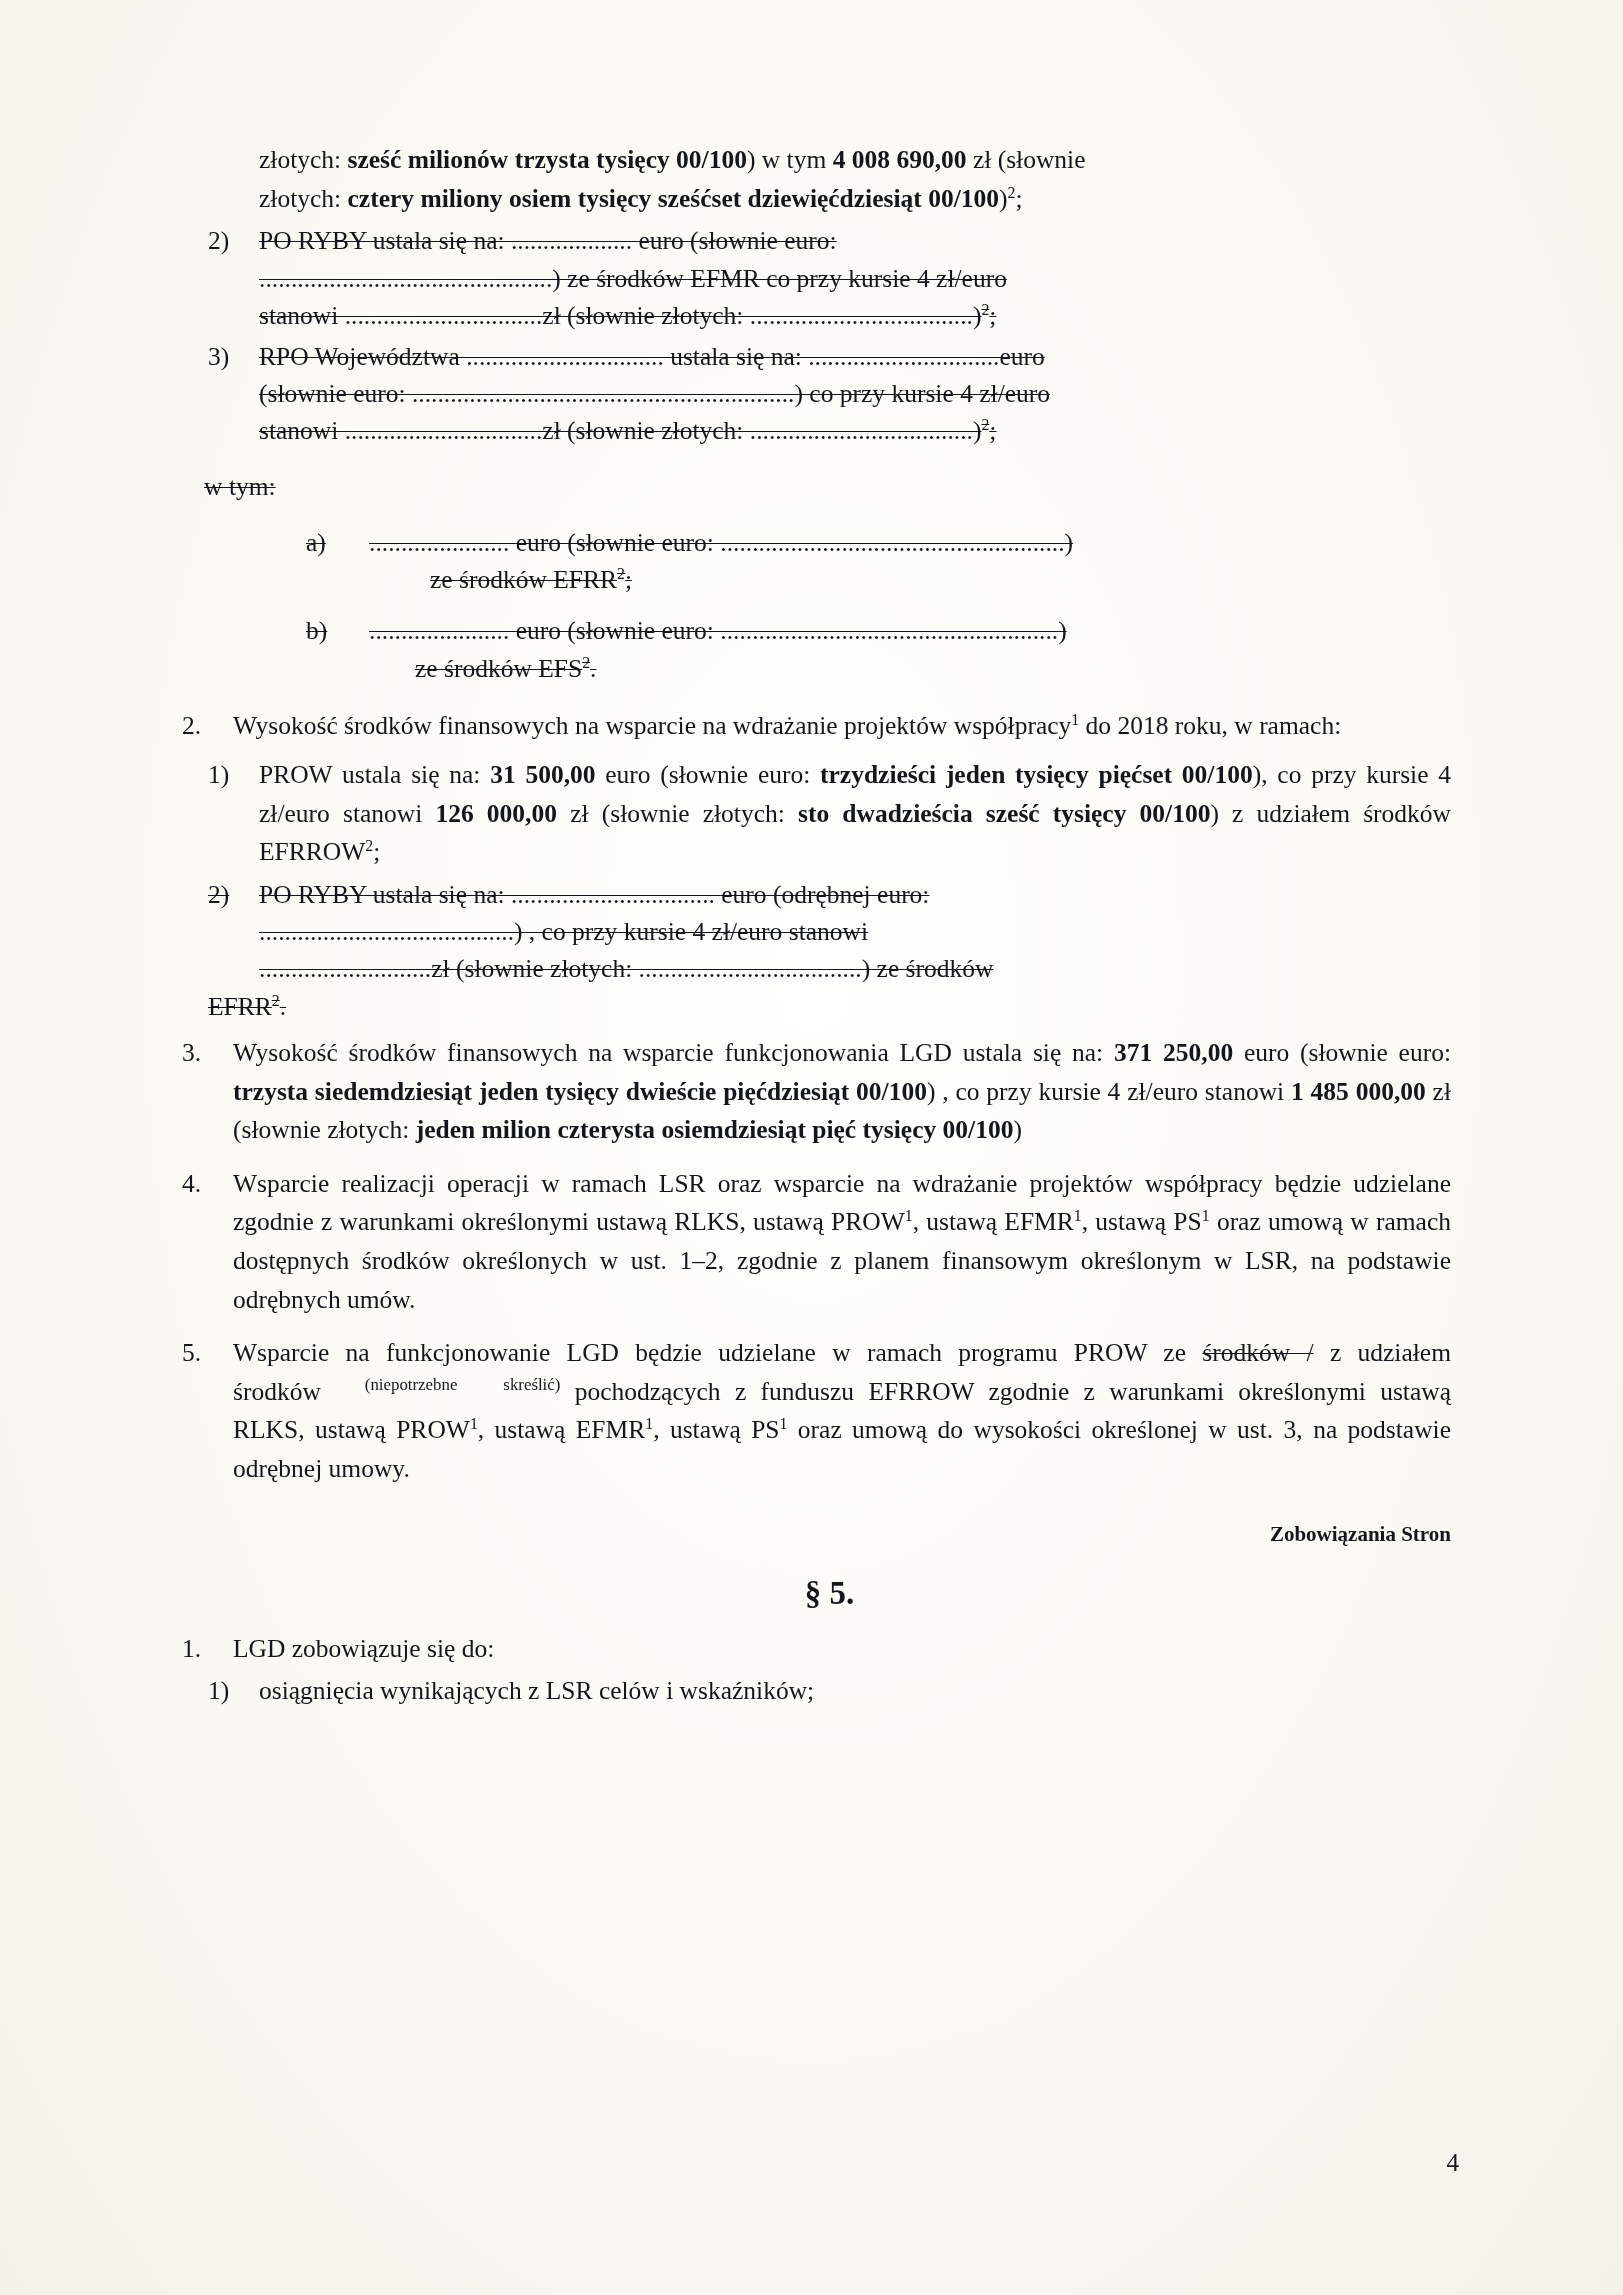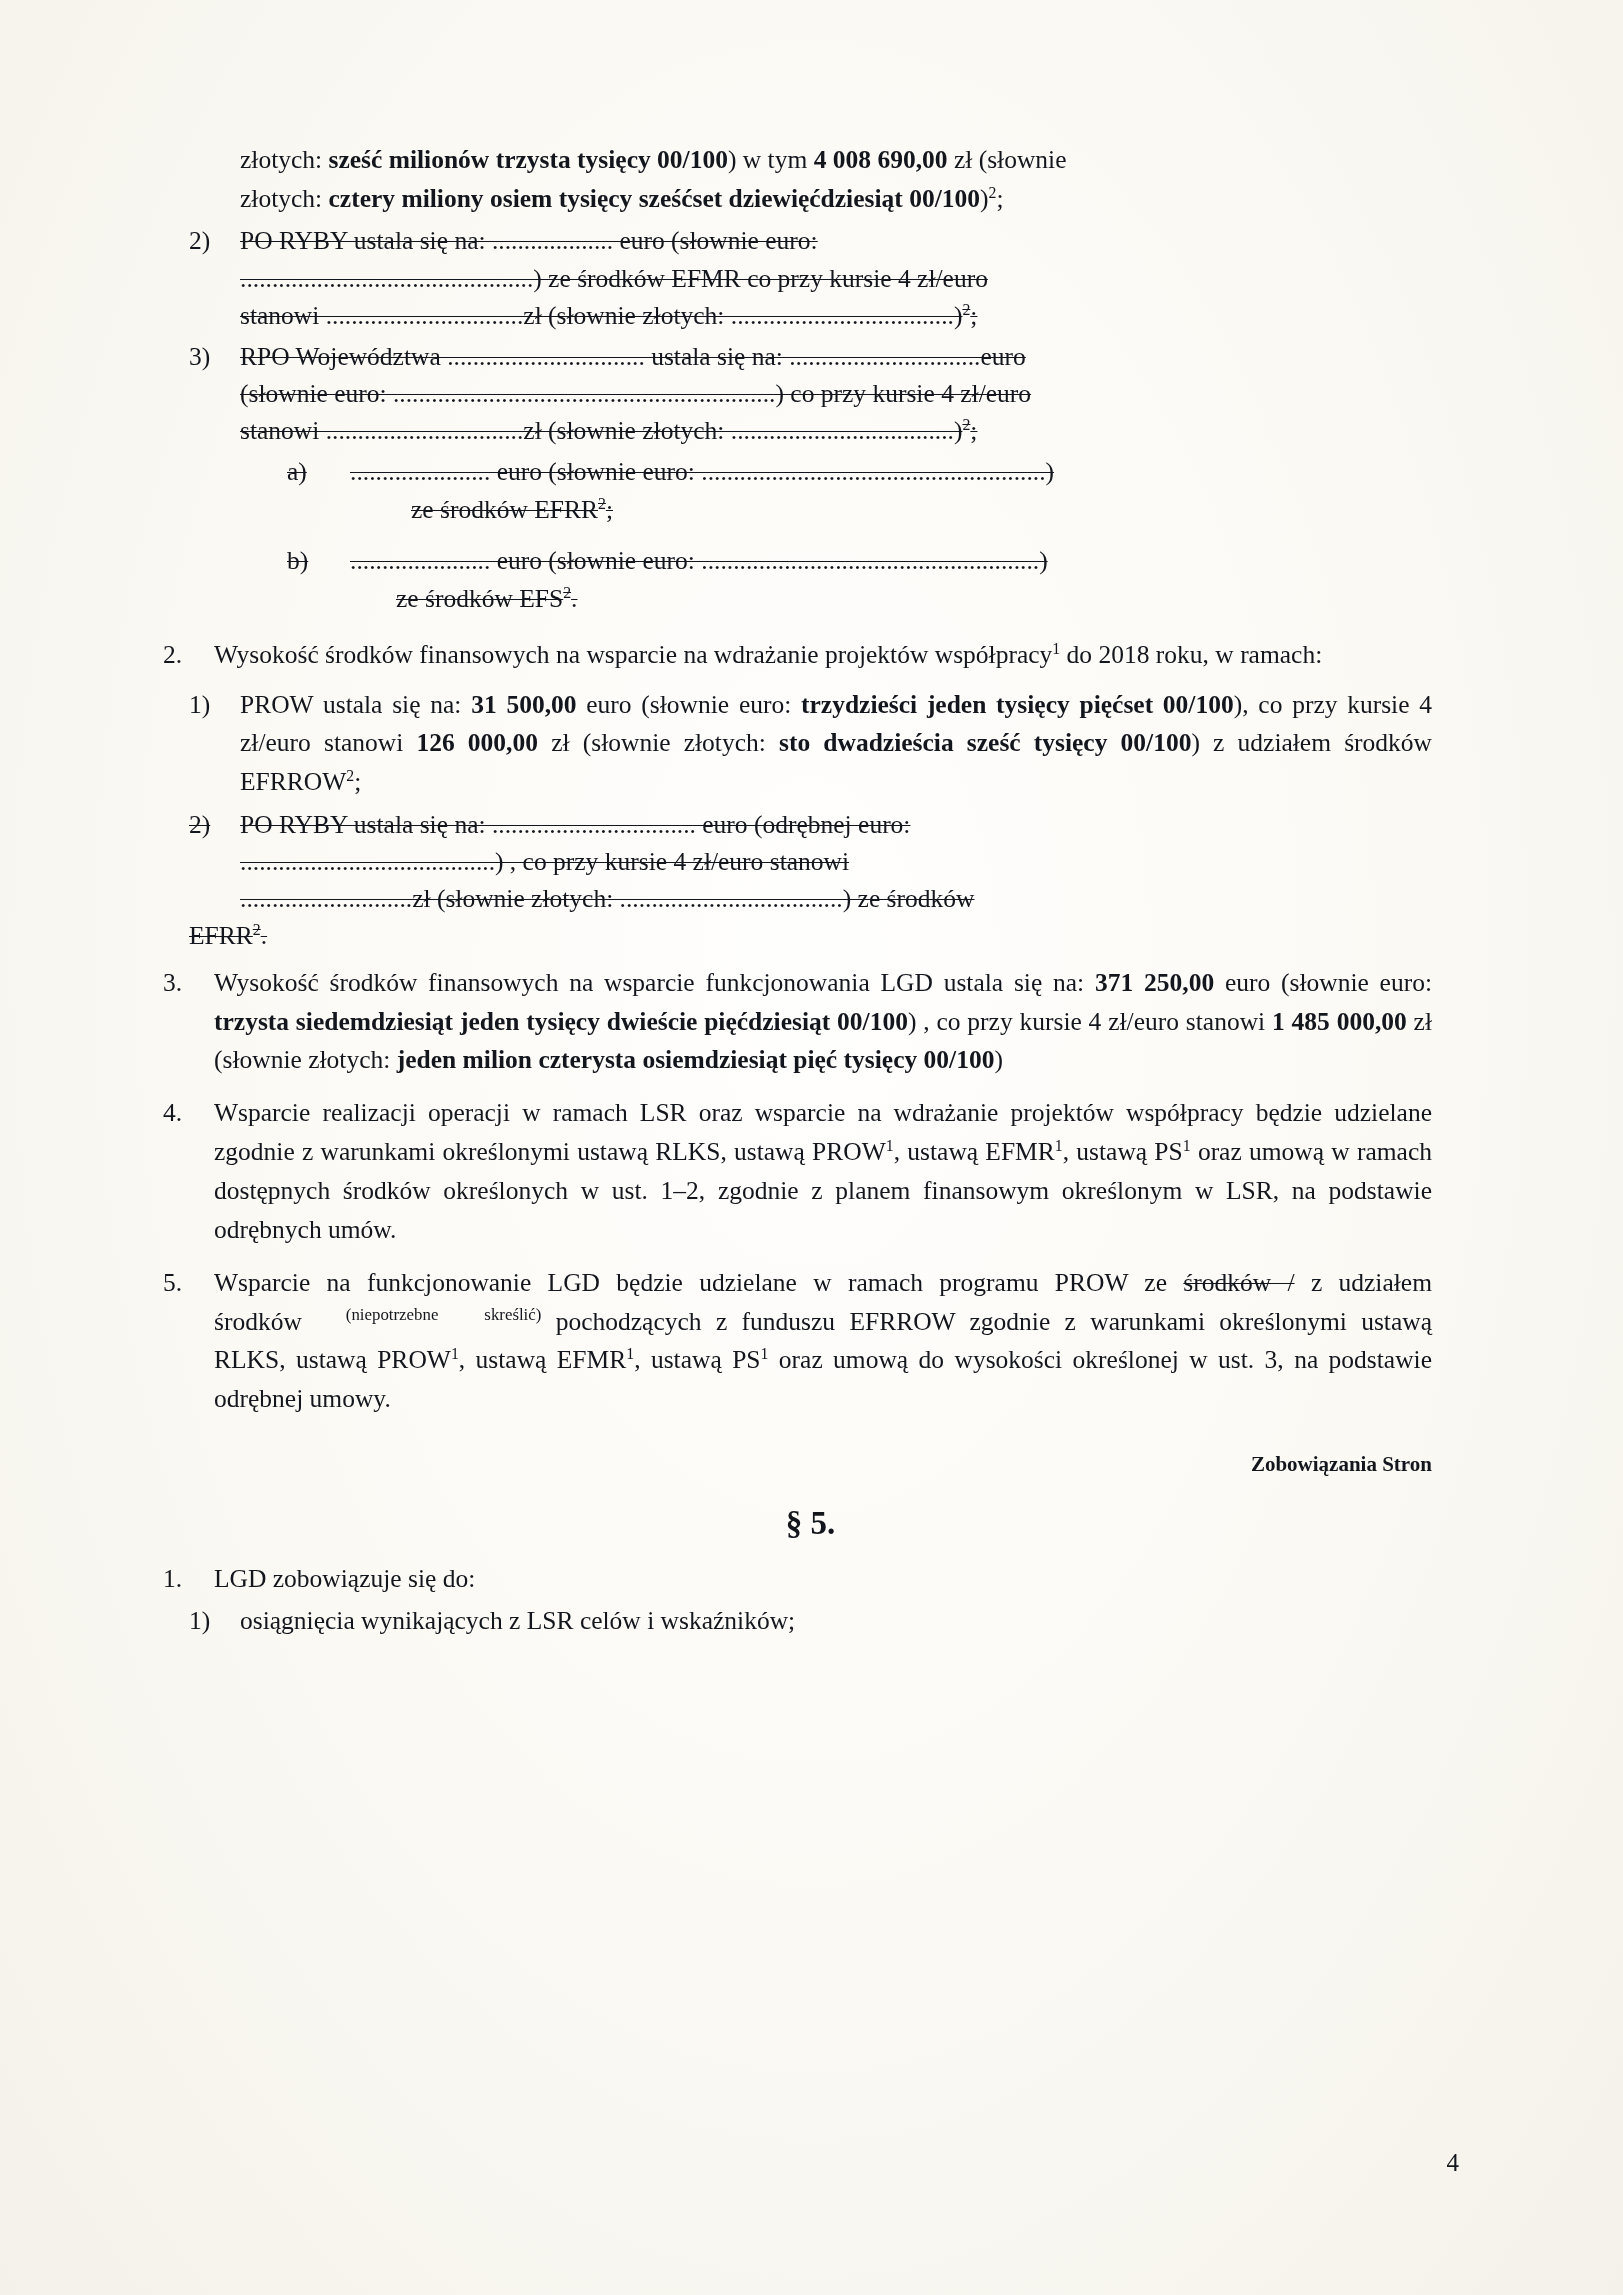--- a/index.html
+++ b/index.html
@@ -23,21 +23,21 @@
   
   .paper-tint {
     position: absolute;
     inset: 0;
     background:
       radial-gradient(ellipse at 50% 42%, rgba(255,255,255,0.85) 0%, rgba(250,248,241,0.5) 55%, rgba(238,234,223,0.55) 100%);
     pointer-events: none;
   }
   .content {
     position: absolute;
-    left: 189px;
+    left: 208px;
     top: 141px;
     width: 1243px;
     font-size: 25.5px;
     line-height: 1.52;
     text-align: justify;
   }
   .blk {
     position: relative;
     margin-bottom: 3.9px;
   }
@@ -126,20 +126,23 @@
 
     <div class="blk row lvl2 tight">
       <div class="marker">3)</div>
       <div class="body">
         <div class="strike">RPO Województwa ............................... ustala się na: ..............................euro</div>
         <div class="strike">(słownie euro: ............................................................) co przy kursie 4 zł/euro</div>
         <div><span class="strike">stanowi ...............................zł (słownie złotych: ...................................)</span><sup class="strike">2</sup><span class="strike">;</span></div>
       </div>
     </div>
 
+    <div class="blk wtym">
+      <span class="strike">w tym:</span>
+    </div>
 
     <div class="blk row lvl3 indent3 tight" style="margin-bottom:14.4px;">
       <div class="marker"><span class="strike">a)</span></div>
       <div class="body">
         <div class="strike">...................... euro (słownie euro: ......................................................)</div>
         <div style="margin-left:61px;"><span class="strike">ze środków EFRR</span><sup class="strike">2</sup><span class="strike">;</span></div>
       </div>
     </div>
 
     <div class="blk row lvl3 indent3 tight" style="margin-bottom:19.6px;">

